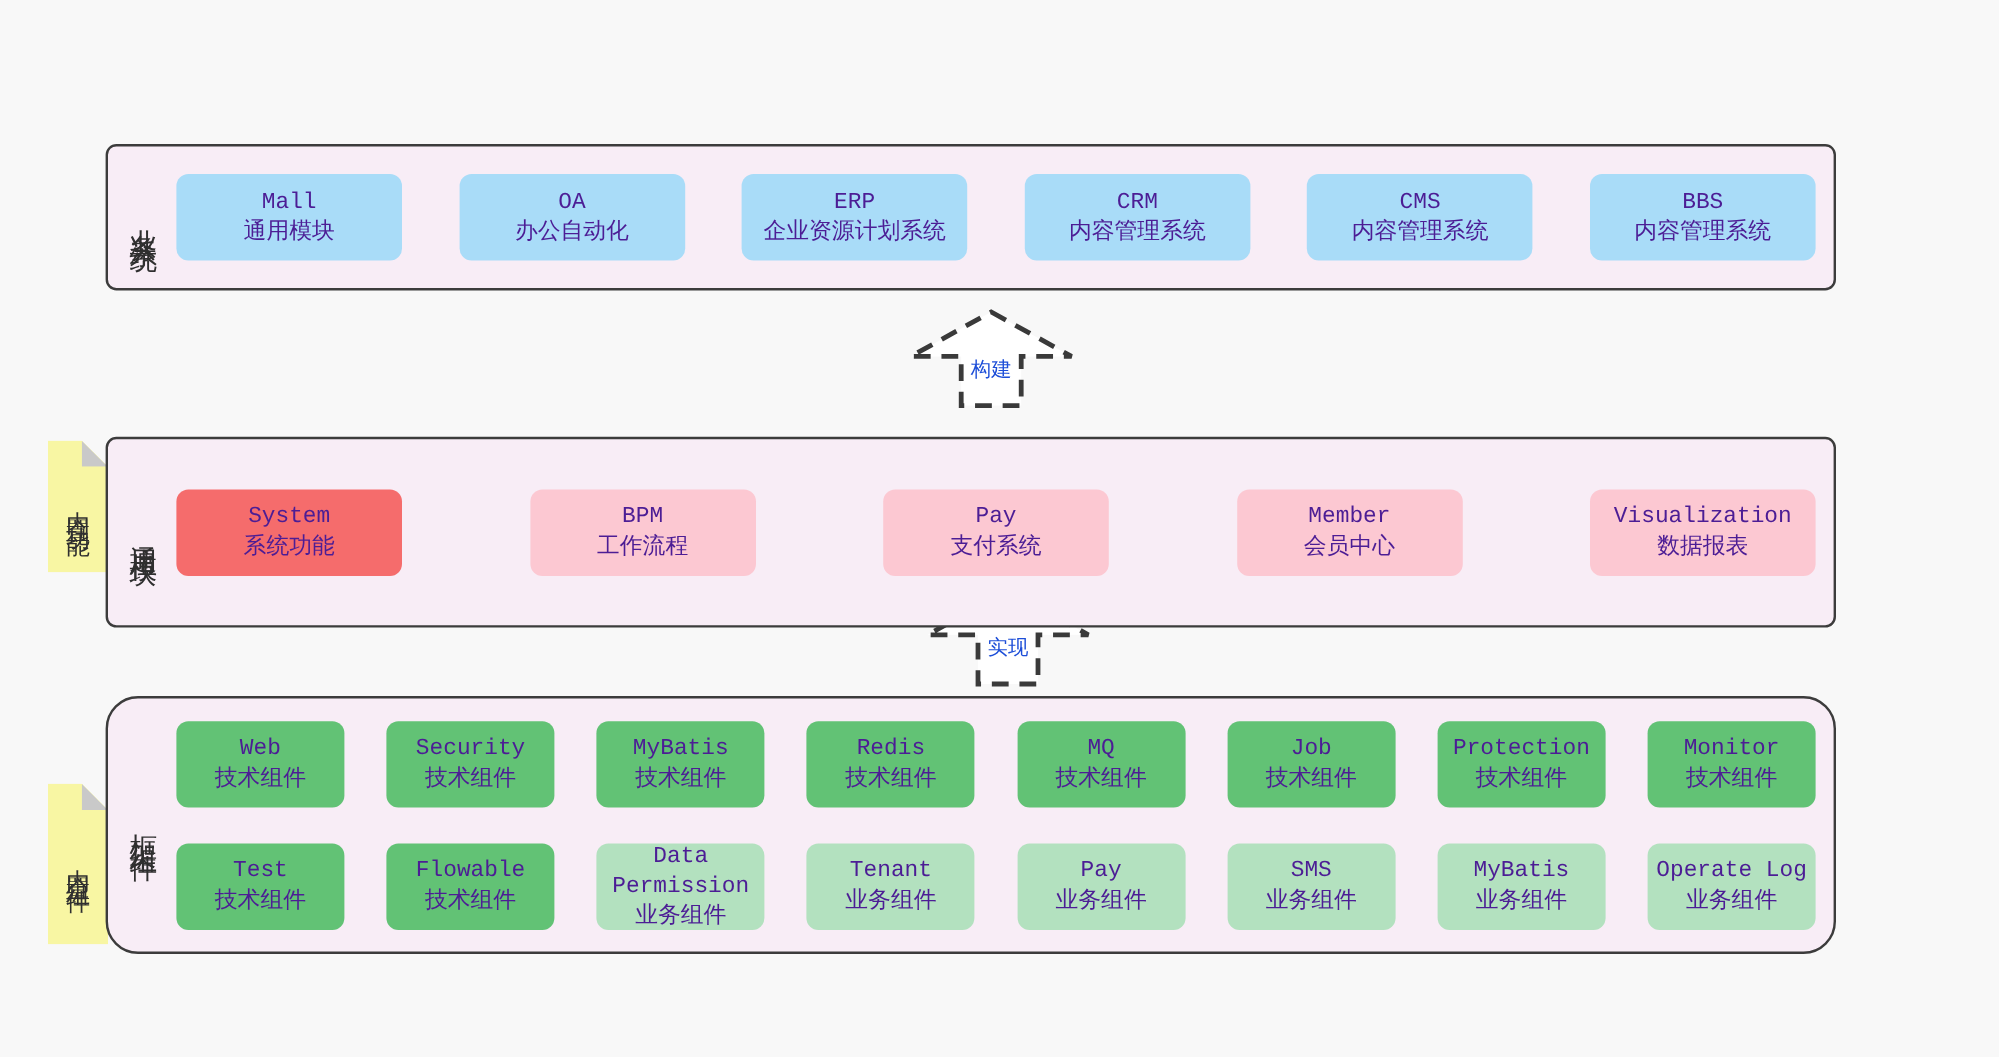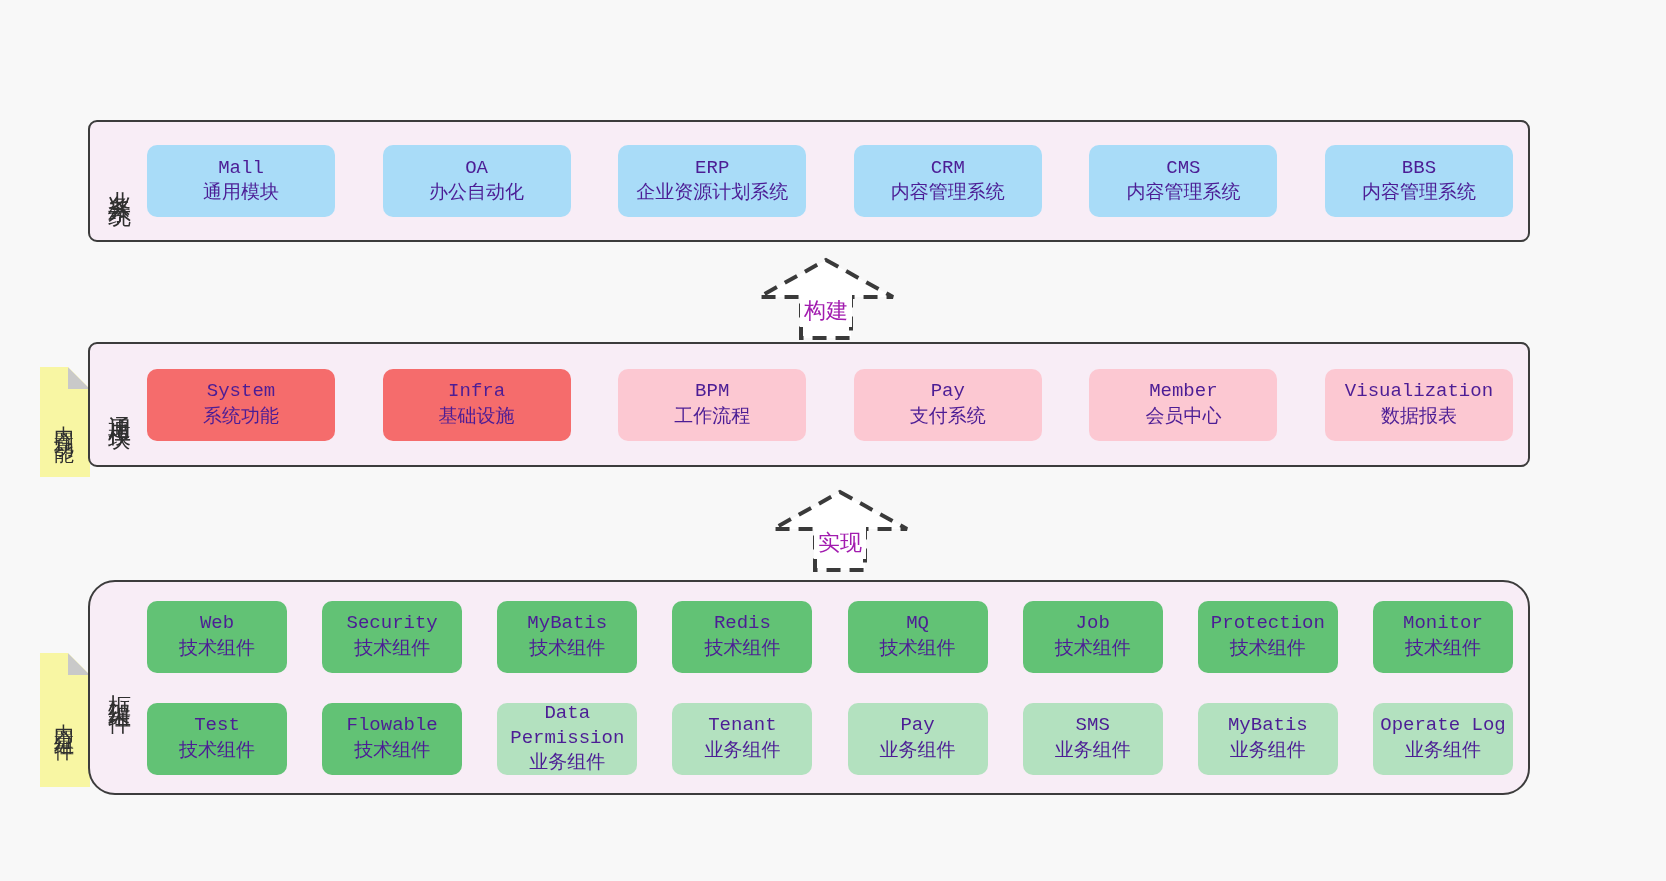--- a/index.html
+++ b/index.html
@@ -94,22 +94,22 @@
   .arrow{
     position:absolute;width:140px;height:84px;z-index:1;
   }
   .arrow svg{position:absolute;inset:0;}
   .arrow .alabel{
     position:absolute;
     left:50%;top:38px;
     transform:translateX(-50%);
     background:#ffffff;
     padding:1px 4px;
-    font-size:22px;
-    color:#a21caf;
+    font-size:17px;
+    color:#1d4ed8;
     white-space:nowrap;
   }
 </style>
 </head>
 <body>
 
 <div class="canvas">
 
   <div class="panel" style="left:88px;top:120px;width:1442px;height:122px;">
     <div class="vlabel" style="font-size:23px;letter-spacing:4px;">业务系统</div>
@@ -145,31 +145,27 @@
     <svg viewBox="0 0 140 84">
       <path d="M70 3 L137 40 L95 40 L95 81 L45 81 L45 40 L3 40 Z" fill="#ffffff" stroke="#3a3a3a" stroke-width="4" stroke-dasharray="14 9"></path>
     </svg>
     <span class="alabel">构建</span>
   </div>
 
   <div class="note" style="left:40px;top:367px;height:110px;">
     <span class="ntext">内置功能</span>
   </div>
 
-  <div class="panel" style="left:88px;top:342px;width:1442px;height:125px;">
+  <div class="panel" style="left:88px;top:364px;width:1442px;height:159px;">
     <div class="vlabel" style="font-size:23px;letter-spacing:4px;">通用模块</div>
     <div class="panel-inner">
       <div class="box red w188">
         <span>System</span>
         <span>系统功能</span>
       </div>
-      <div class="box red w188">
-        <span>Infra</span>
-        <span>基础设施</span>
-      </div>
       <div class="box pink w188">
         <span>BPM</span>
         <span>工作流程</span>
       </div>
       <div class="box pink w188">
         <span>Pay</span>
         <span>支付系统</span>
       </div>
       <div class="box pink w188">
         <span>Member</span>

